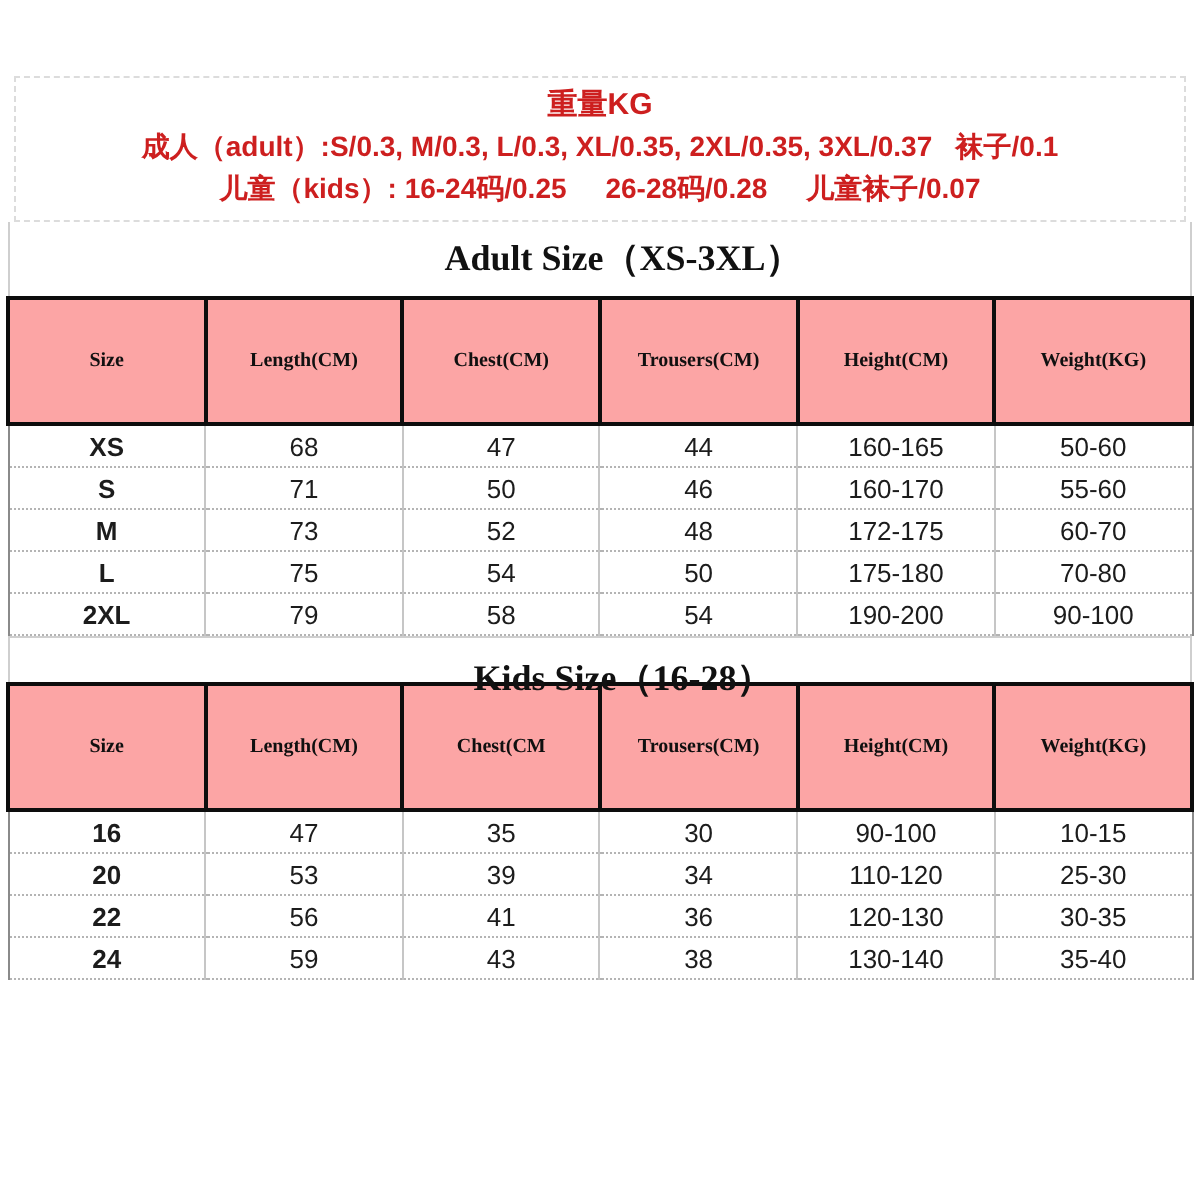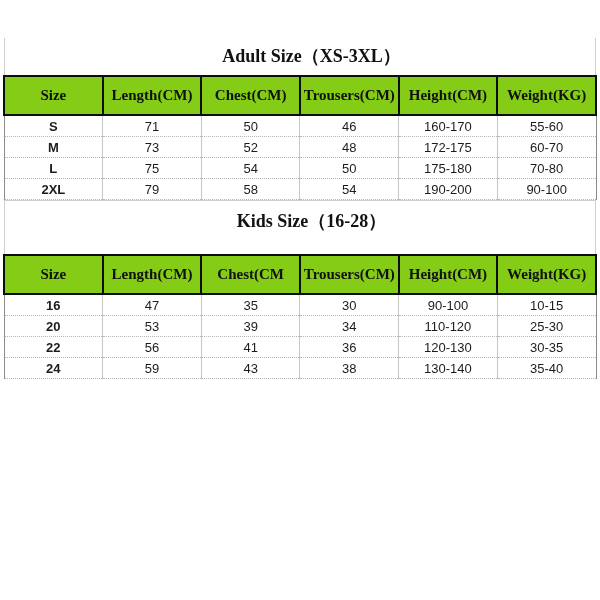--- a/index.html
+++ b/index.html
@@ -33,37 +33,37 @@
   .section-title{
     margin:0 1px;
     border-left:1px solid #cfcfcf;
     border-right:1px solid #cfcfcf;
     box-sizing:border-box;
     height:37px;line-height:37px;
     text-align:center;
     font-family:"Liberation Serif", serif;
     font-weight:bold;font-size:18px;color:#111;padding-left:23px;
   }
-  .section-title.kids{border-top:1px solid #cfcfcf;height:54px;line-height:40px;}
+  .section-title.kids{border-top:1px solid #cfcfcf;height:23px;line-height:40px;}
   
   table.size-table{
     width:594px;
     border-collapse:collapse;
     table-layout:fixed;
   }
   table.size-table th{
-    background:#84cc16;
+    background:#fca5a5;
     border:2px solid #0d0d0d;
     height:37px;
     font-family:"Liberation Serif", serif;
-    font-size:15px;
+    font-size:10px;
     font-weight:bold;
     color:#101010;
     text-align:center;
-    padding:0;
+    padding:12px;
   }
   table.size-table td{
     height:20px;
     font-size:13px;
     color:#1c1c1c;
     text-align:center;
     padding:0;
     border-right:1px solid #c6c6c6;
     border-bottom:1px dotted #b4b4b4;
     background:#fff;
@@ -74,35 +74,48 @@
   }
   table.size-table td:last-child{
     border-right:1px solid #8a8a8a;
   }
 </style>
 </head>
 <body>
 
 <div class="page">
 
+  <div class="info-box">
+    <div class="red-line first">重量KG</div>
+    <div class="red-line">成人（adult）:S/0.3, M/0.3, L/0.3, XL/0.35, 2XL/0.35, 3XL/0.37   袜子/0.1</div>
+    <div class="red-line">儿童（kids）: 16-24码/0.25     26-28码/0.28     儿童袜子/0.07</div>
+  </div>
 
   <div class="section-title">Adult Size（XS-3XL）</div>
 
   <table class="size-table">
     <thead>
         <tr>
           <th>Size</th>
           <th>Length(CM)</th>
           <th>Chest(CM)</th>
           <th>Trousers(CM)</th>
           <th>Height(CM)</th>
           <th>Weight(KG)</th>
         </tr>
       </thead>
     <tbody>
+        <tr>
+          <td>XS</td>
+          <td>68</td>
+          <td>47</td>
+          <td>44</td>
+          <td>160-165</td>
+          <td>50-60</td>
+        </tr>
         <tr>
           <td>S</td>
           <td>71</td>
           <td>50</td>
           <td>46</td>
           <td>160-170</td>
           <td>55-60</td>
         </tr>
         <tr>
           <td>M</td>

